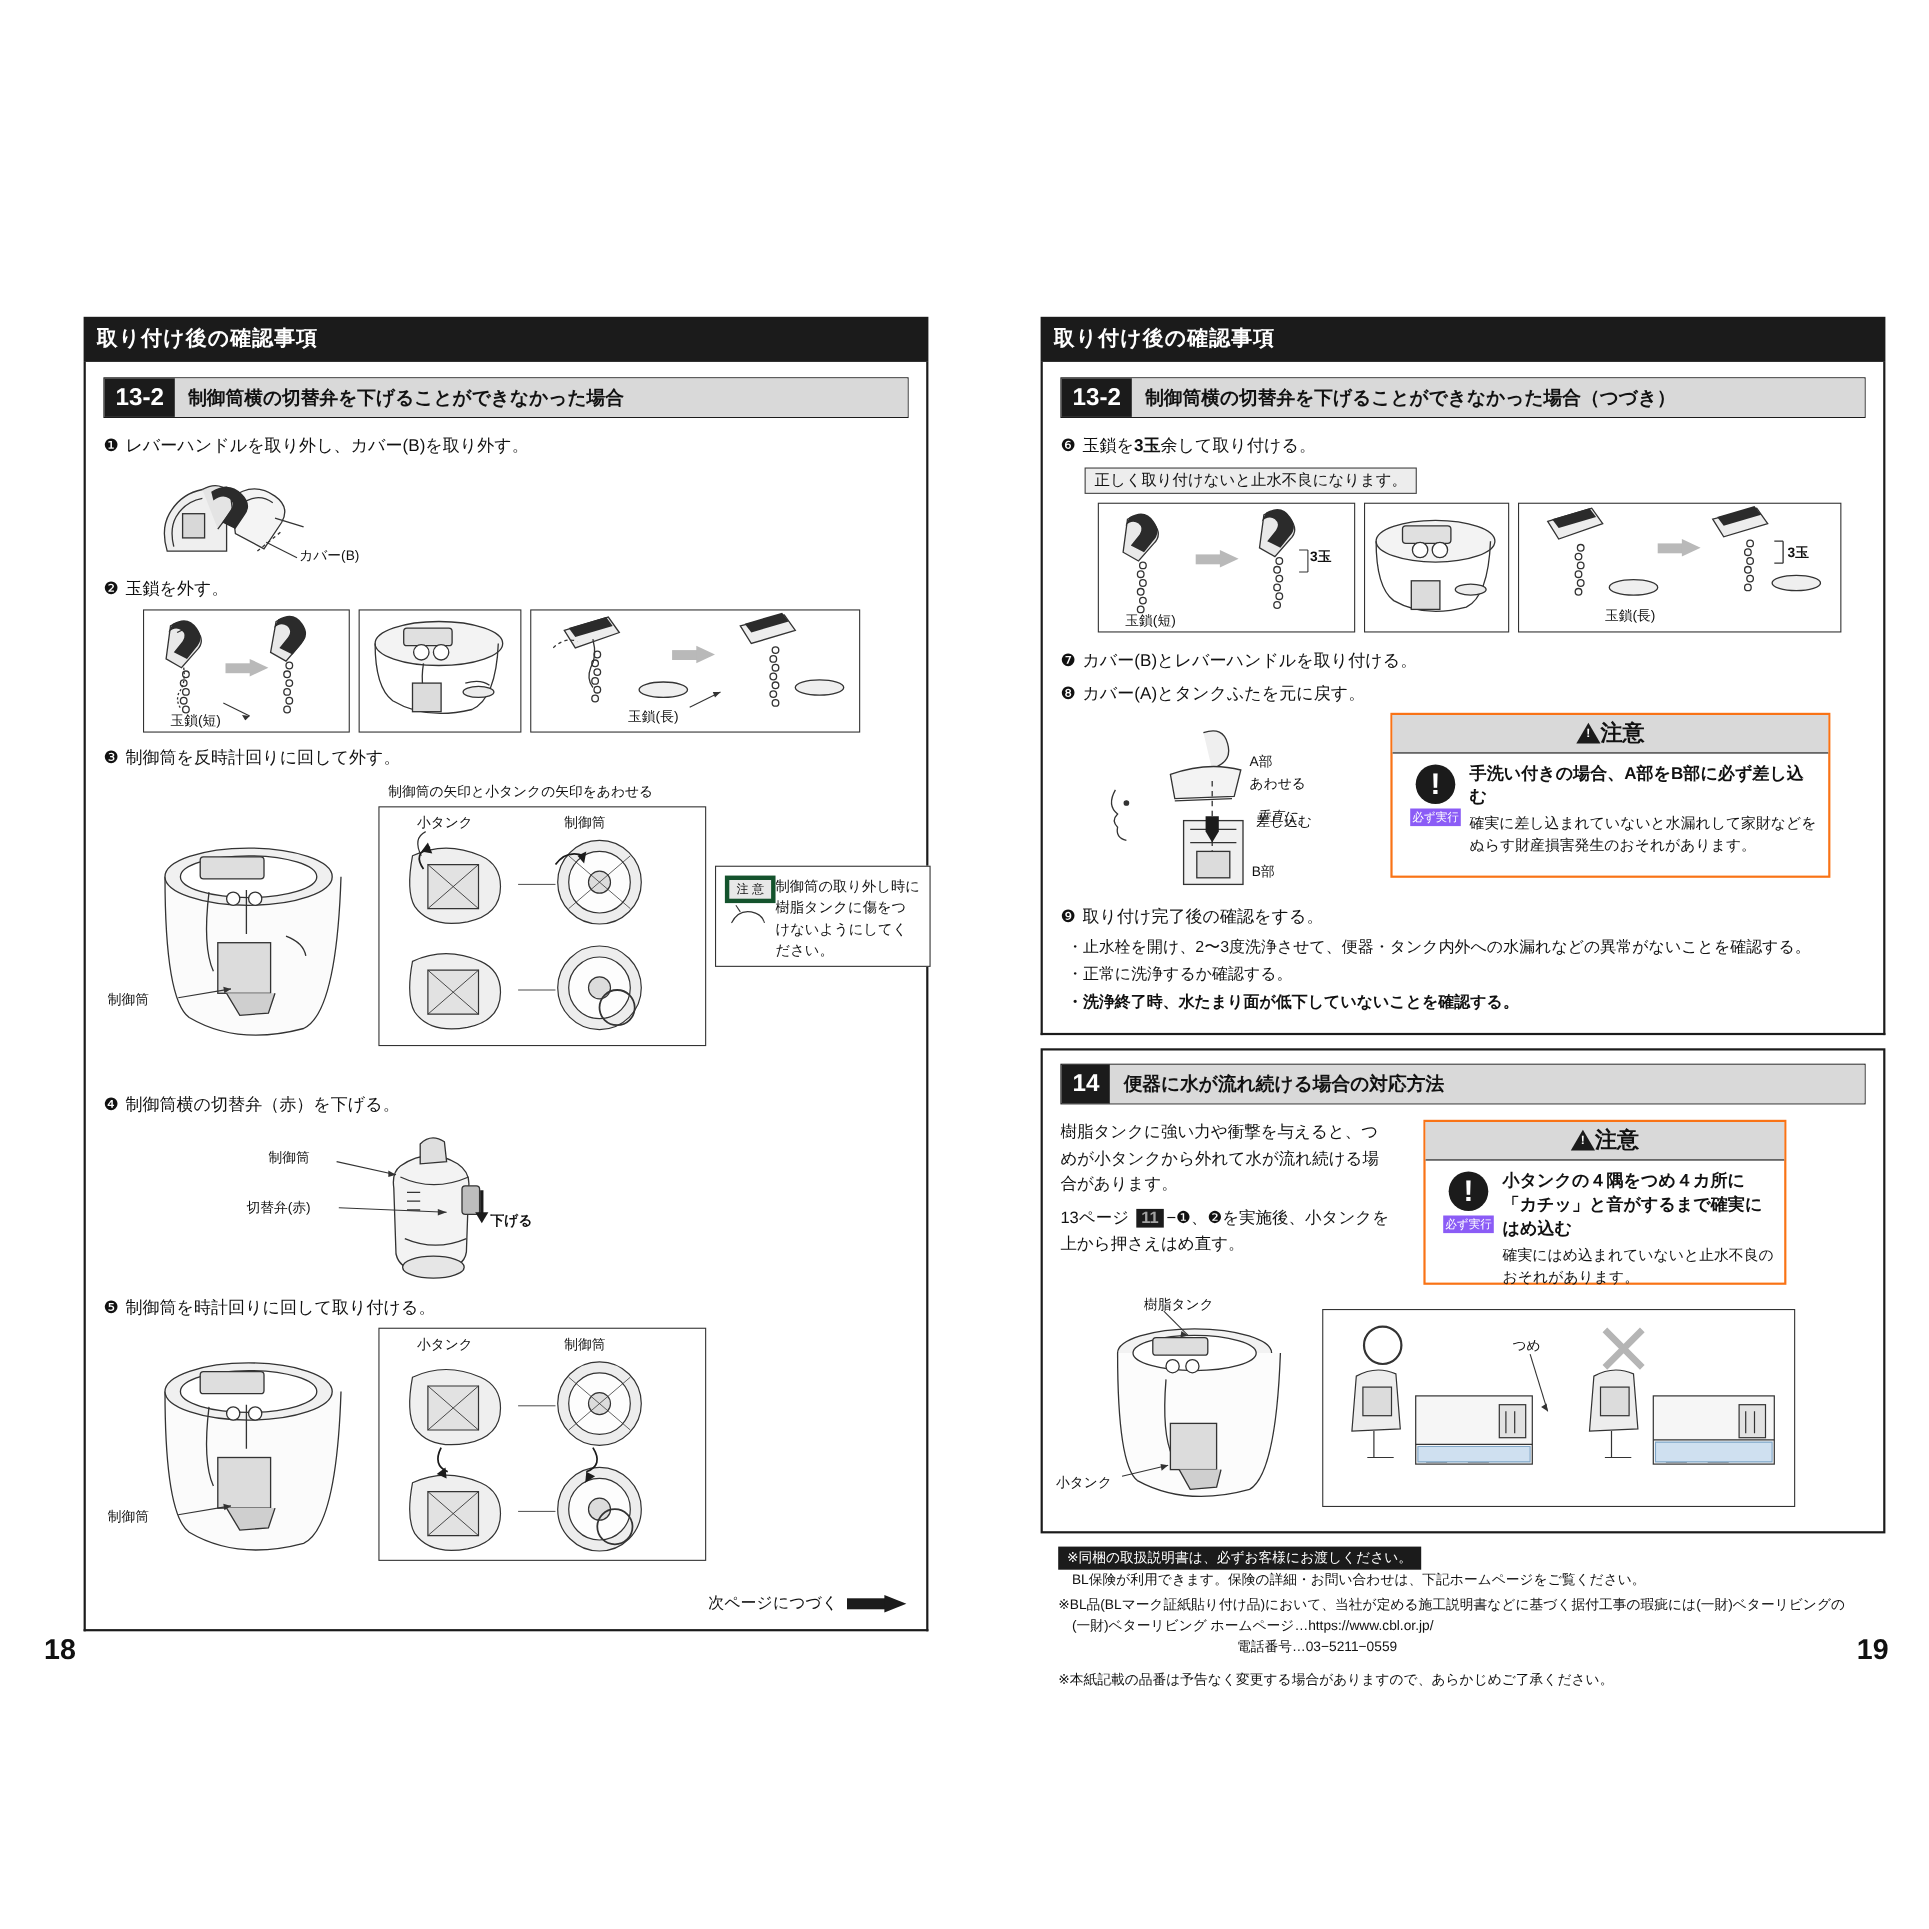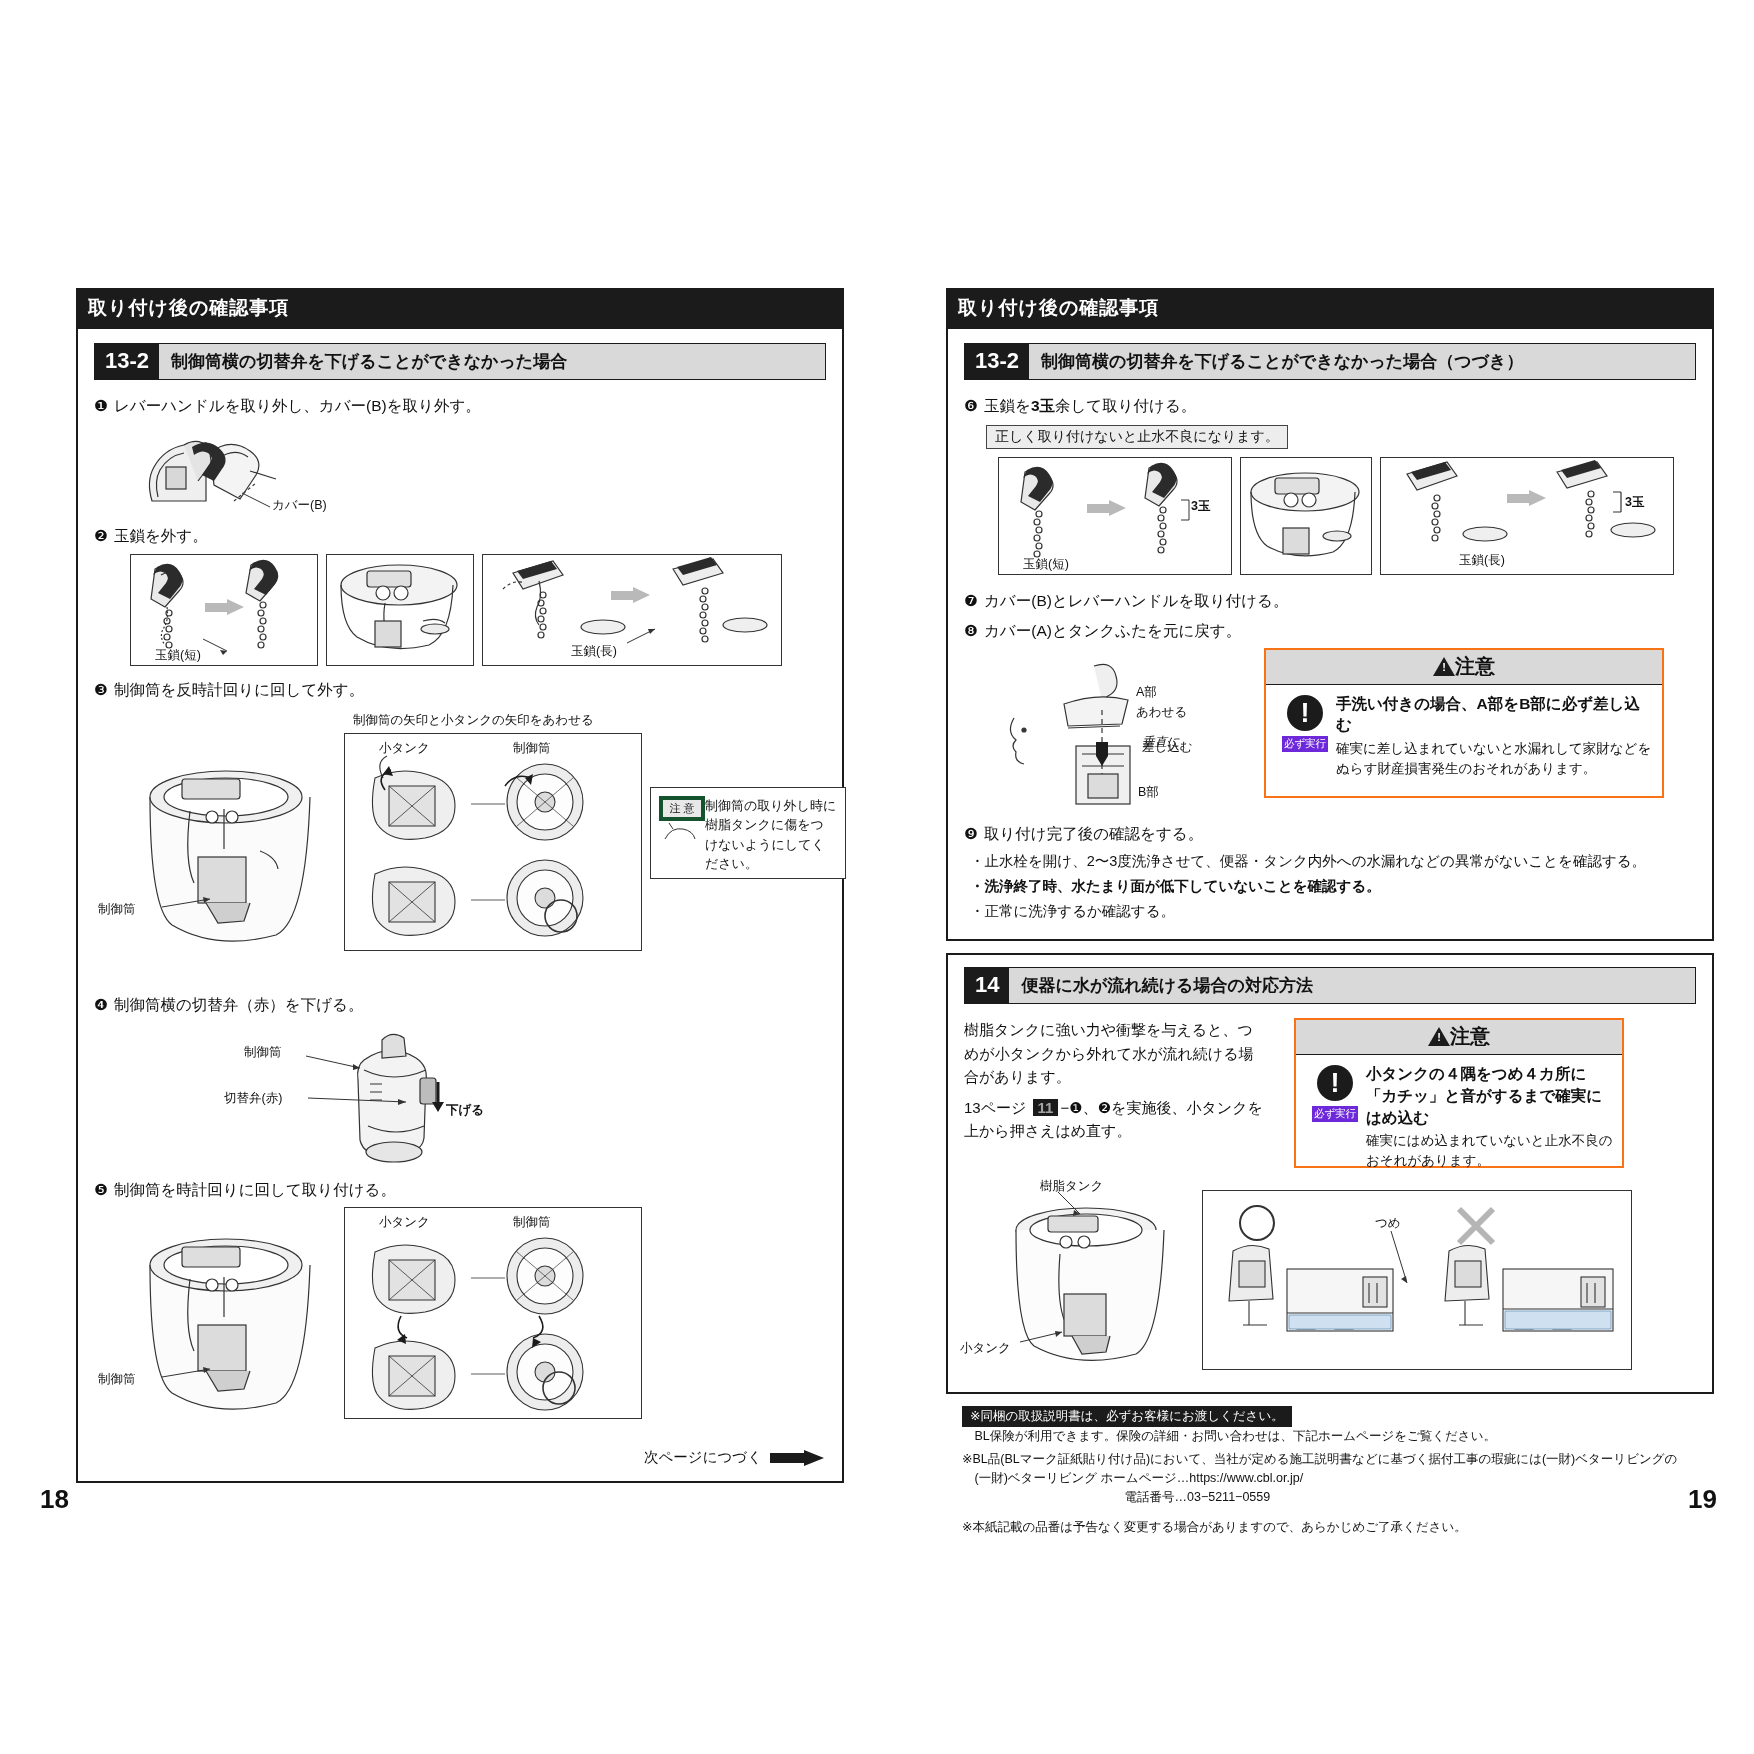--- a/index.html
+++ b/index.html
@@ -38,21 +38,21 @@
   .lbl.b{font-weight:bold;}
 
   
   .caution{border:2px solid #f97316;box-sizing:border-box;}
   .caution .ch{background:#d9d9d9;text-align:center;font-weight:bold;font-size:20px;
         padding:3px 0 4px 0;border-bottom:1px solid #1b1b1b;}
   .caution .cb{display:flex;padding:8px 8px 10px 8px;}
   .caution .cico{width:62px;flex:none;text-align:center;}
   .caution .cico .circ{width:36px;height:36px;border-radius:50%;background:#1b1b1b;color:#fff;
         font-weight:bold;font-size:27px;line-height:36px;margin:2px auto 2px auto;}
-  .caution .cico .must{font-size:10.5px;background:#6d28d9;color:#fff;padding:1px 2px;
+  .caution .cico .must{font-size:10.5px;background:#8b5cf6;color:#fff;padding:1px 2px;
         display:inline-block;}
   .caution .ctxt{font-size:13.5px;line-height:1.45;}
   .caution .ctxt .big{font-weight:bold;font-size:15.5px;line-height:1.4;display:block;margin-bottom:3px;}
   .warn-tri{display:inline-block;position:relative;width:22px;height:19px;vertical-align:-3px;}
   .warn-tri:before{content:"";position:absolute;left:0;top:0;border-left:11px solid transparent;
         border-right:11px solid transparent;border-bottom:19px solid #1b1b1b;}
   .warn-tri:after{content:"!";position:absolute;left:0;width:22px;top:4px;text-align:center;
         color:#fff;font-size:11px;font-weight:bold;}
 
   
@@ -552,22 +552,22 @@
             </div>
           </div>
         </div>
 
         
         <div class="step">
           <span class="bul">❾</span>
           <span>取り付け完了後の確認をする。</span>
         </div>
         <div class="bullet">・止水栓を開け、2〜3度洗浄させて、便器・タンク内外への水漏れなどの異常がないことを確認する。</div>
+        <div class="bullet">・正常に洗浄するか確認する。</div>
         <div class="bullet bold">・洗浄終了時、水たまり面が低下していないことを確認する。</div>
-        <div class="bullet">・正常に洗浄するか確認する。</div>
       </div>
 
       <div style="border:2px solid #1b1b1b;padding:12px 16px 14px 16px;box-sizing:border-box;margin:12px -16px 0 -16px;">
         <div class="sechead">
           <div class="chip">14</div>
           <div class="txt">便器に水が流れ続ける場合の対応方法</div>
         </div>
 
         <div style="display:flex;align-items:flex-start;">
           <div style="flex:none;width:300px;">

